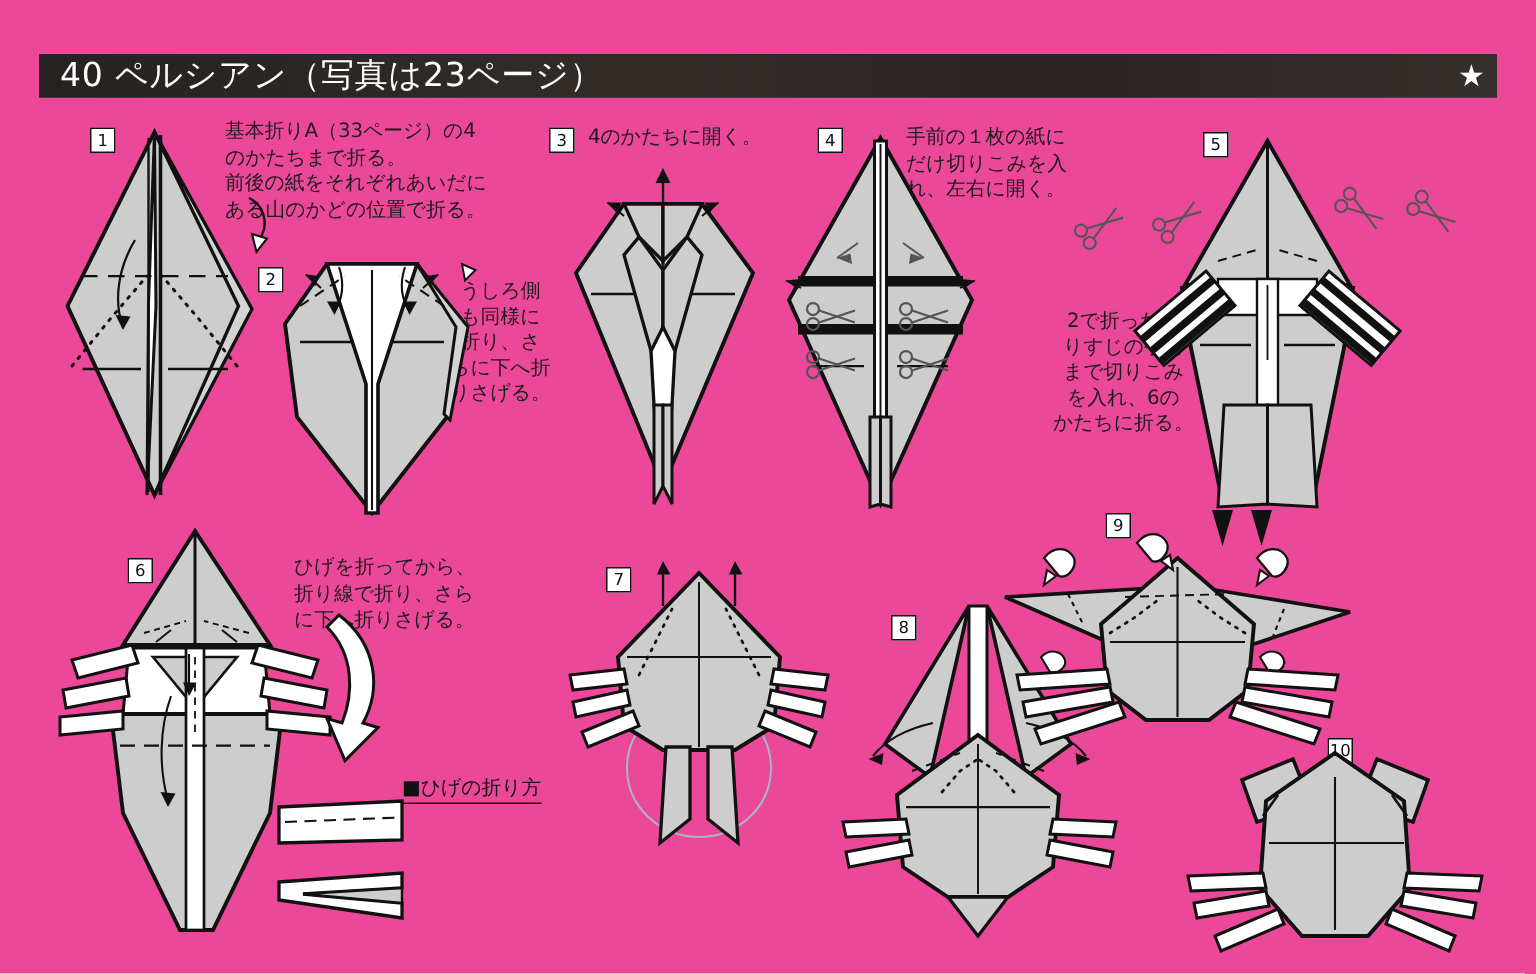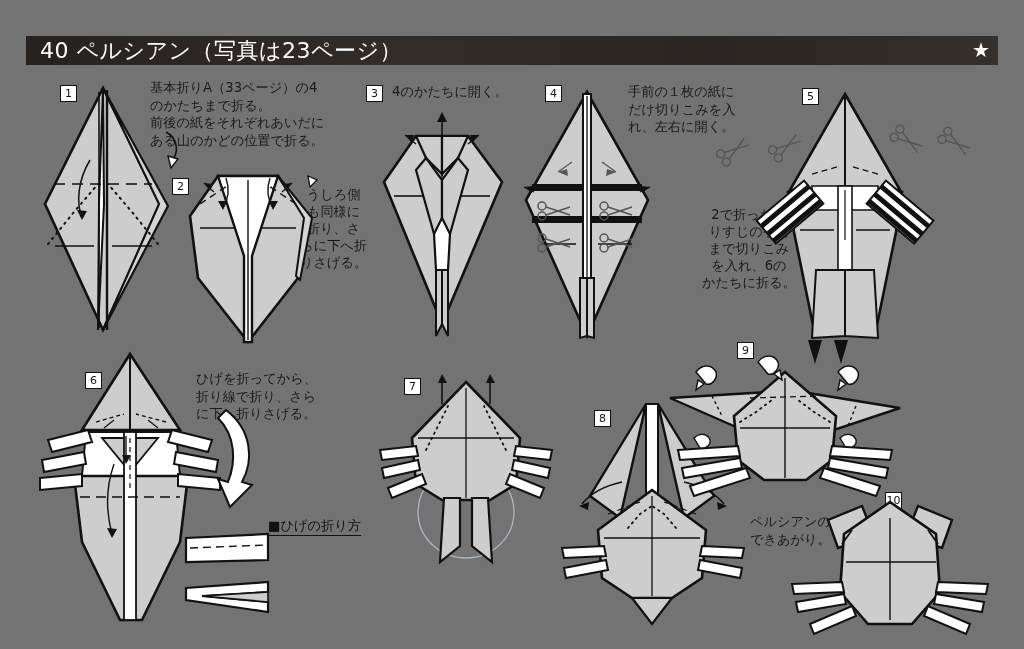--- a/index.html
+++ b/index.html
@@ -8,21 +8,21 @@
     padding: 0;
     background: #ffffff;
   }
   body {
     font-family: "DejaVu Sans", "Liberation Sans", sans-serif;
   }
   #page {
     position: relative;
     width: 1024px;
     height: 649px;
-    background: #737373;
+    background: #ec4899;
     overflow: hidden;
   }
   
   #header-bar {
     position: absolute;
     left: 26px;
     top: 36px;
     width: 972px;
     height: 29px;
     background: #2b2724;
@@ -193,21 +193,21 @@
       <path d="M33,25 l9,0 l-2,8 z" fill="#111"></path>
       <path d="M96,34 l11,-9" stroke="#111" stroke-width="1.3"></path>
       <path d="M107,25 l-9,0 l2,8 z" fill="#111"></path>
 
       <polygon points="64,160 64,226 70,214 70,160" fill="#cdcdcd" stroke="#111" stroke-width="2"></polygon>
       <polygon points="76,160 76,226 70,214 70,160" fill="#cdcdcd" stroke="#111" stroke-width="2"></polygon>
     </svg>
   </div>
 
   <div class="step-num" style="left:545px; top:85px;">4</div>
-  <div class="cap" style="left:604px; top:83px;margin-left:24px;">手前の１枚の紙に
+  <div class="cap" style="left:604px; top:83px;">手前の１枚の紙に
 だけ切りこみを入
 れ、左右に開く。</div>
 
   <div class="fig" style="left:512px; top:88px;">
     <svg width="150" height="255" viewBox="0 0 150 255">
       <polygon points="75,4 136,112 75,248 14,112" fill="#cdcdcd" stroke="#111" stroke-width="2.6"></polygon>
 
       <rect x="20" y="96" width="110" height="7" fill="#111"></rect>
       <rect x="20" y="128" width="110" height="7" fill="#111"></rect>
 
@@ -487,22 +487,20 @@
       </g>
       <g stroke="#111" stroke-width="2" fill="#ffffff">
         <polygon points="232,100 172,96 170,106 230,110"></polygon>
         <polygon points="228,118 170,108 168,118 226,128"></polygon>
         <polygon points="220,136 164,118 160,128 216,146"></polygon>
       </g>
     </svg>
   </div>
 
   <div class="step-num" style="left:885px; top:492px;">10</div>
-  <div class="cap" style="left:750px; top:513px;">ペルシアンの
-できあがり。</div>
 
   <div class="fig" style="left:790px; top:500px;">
     <svg width="225" height="145" viewBox="0 0 225 145">
 
       <polygon points="38,20 72,6 84,36 48,48" fill="#cdcdcd" stroke="#111" stroke-width="2.4"></polygon>
 
       <polygon points="162,20 128,6 116,36 152,48" fill="#cdcdcd" stroke="#111" stroke-width="2.4"></polygon>
 
       <polygon points="100,2 146,34 150,92 122,124 78,124 50,92 54,34" fill="#cdcdcd" stroke="#111" stroke-width="2.6"></polygon>
       <line x1="100" y1="18" x2="100" y2="120" stroke="#111" stroke-width="1.4"></line>

